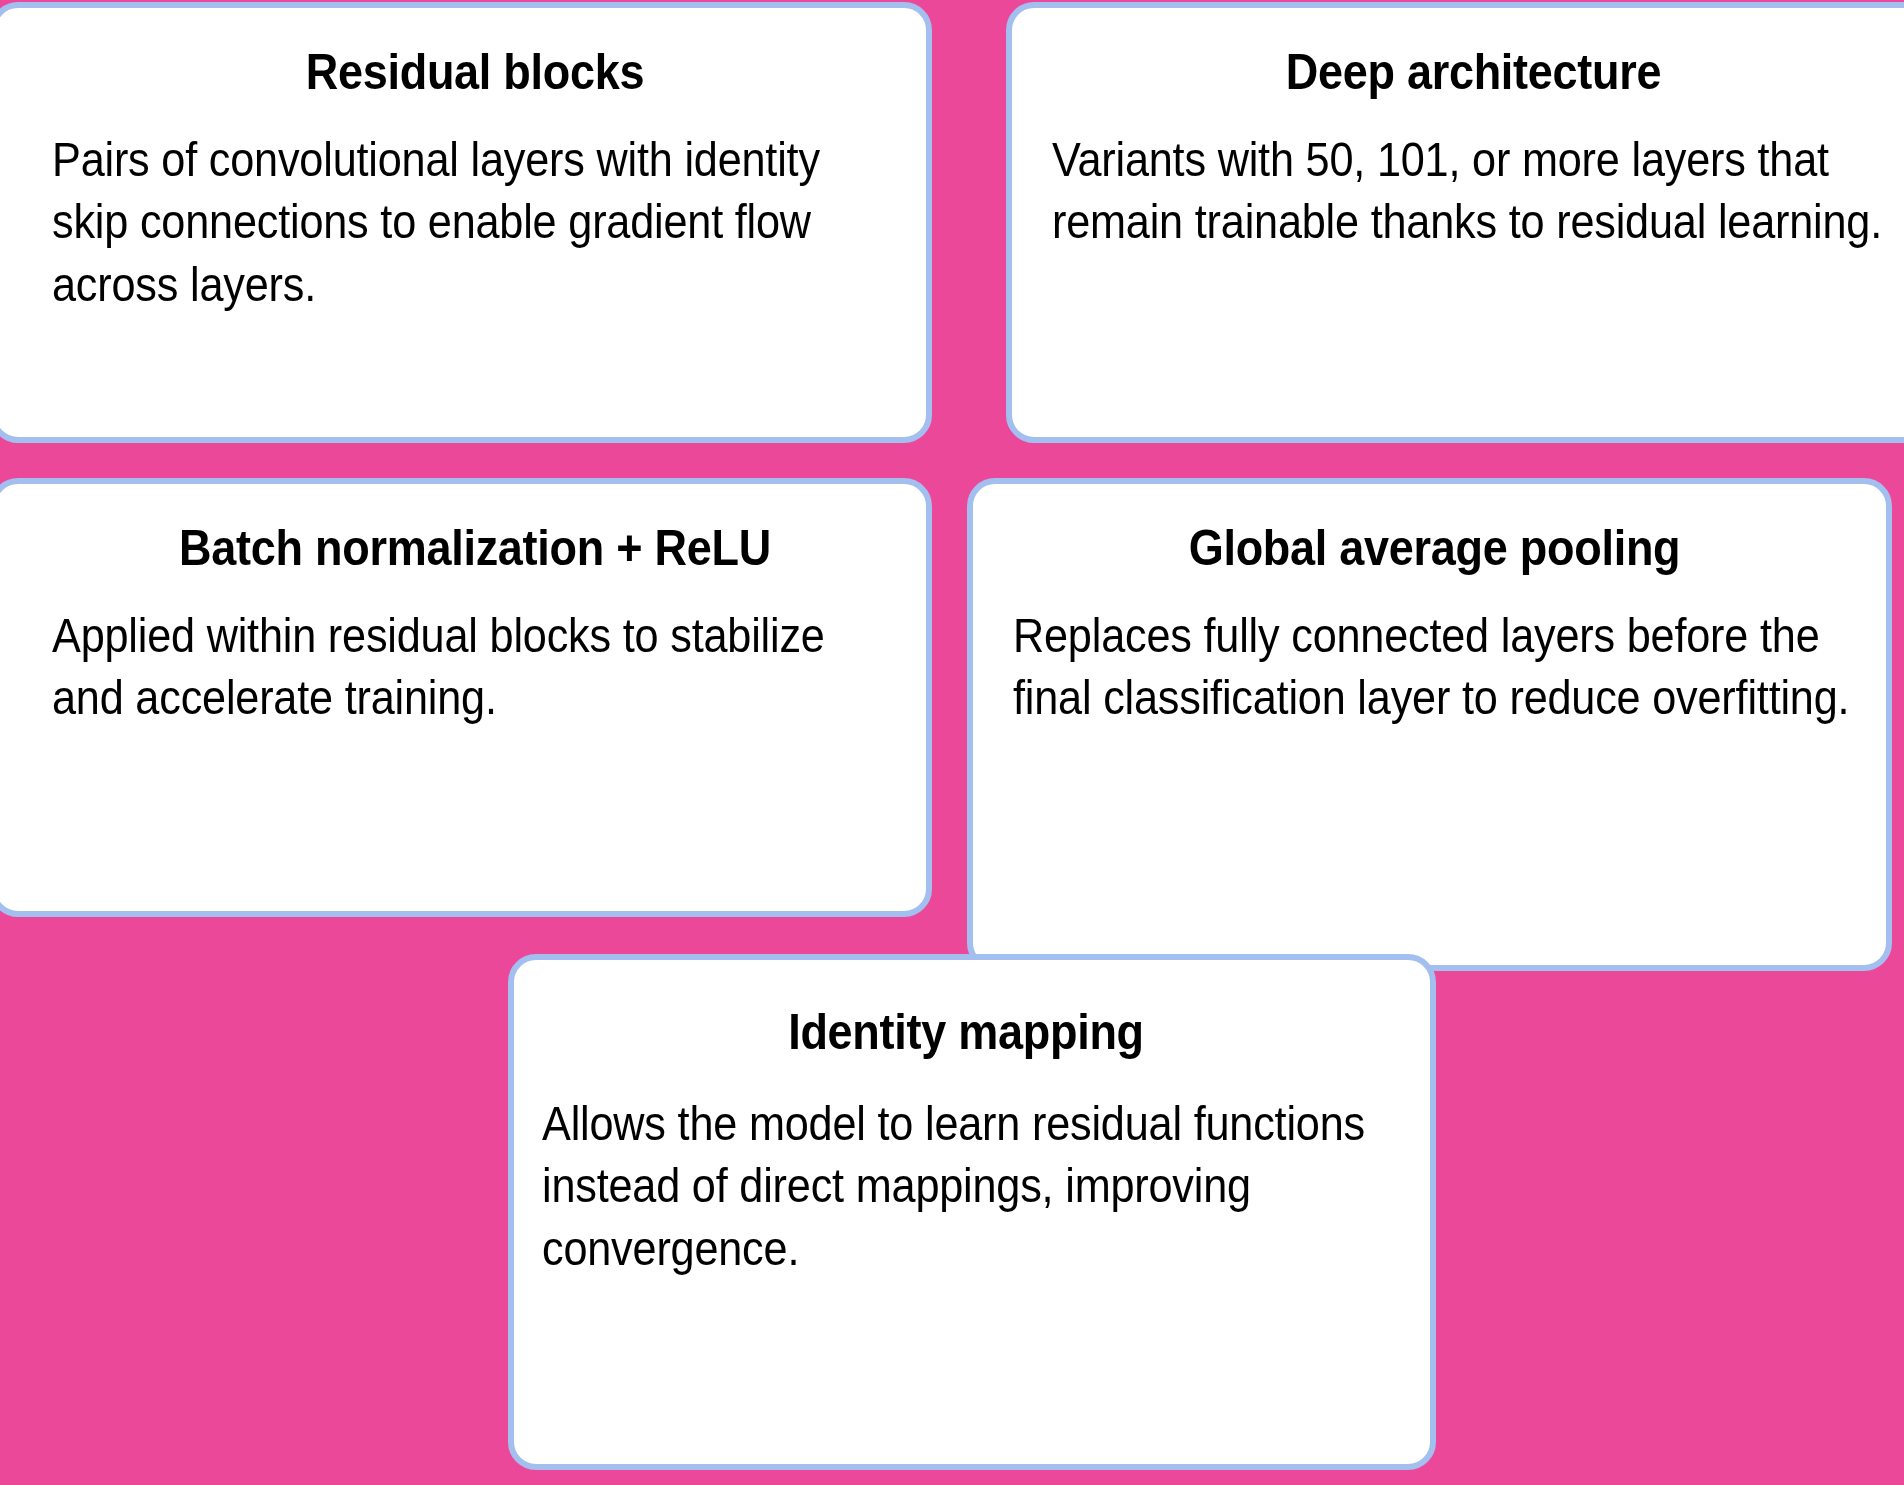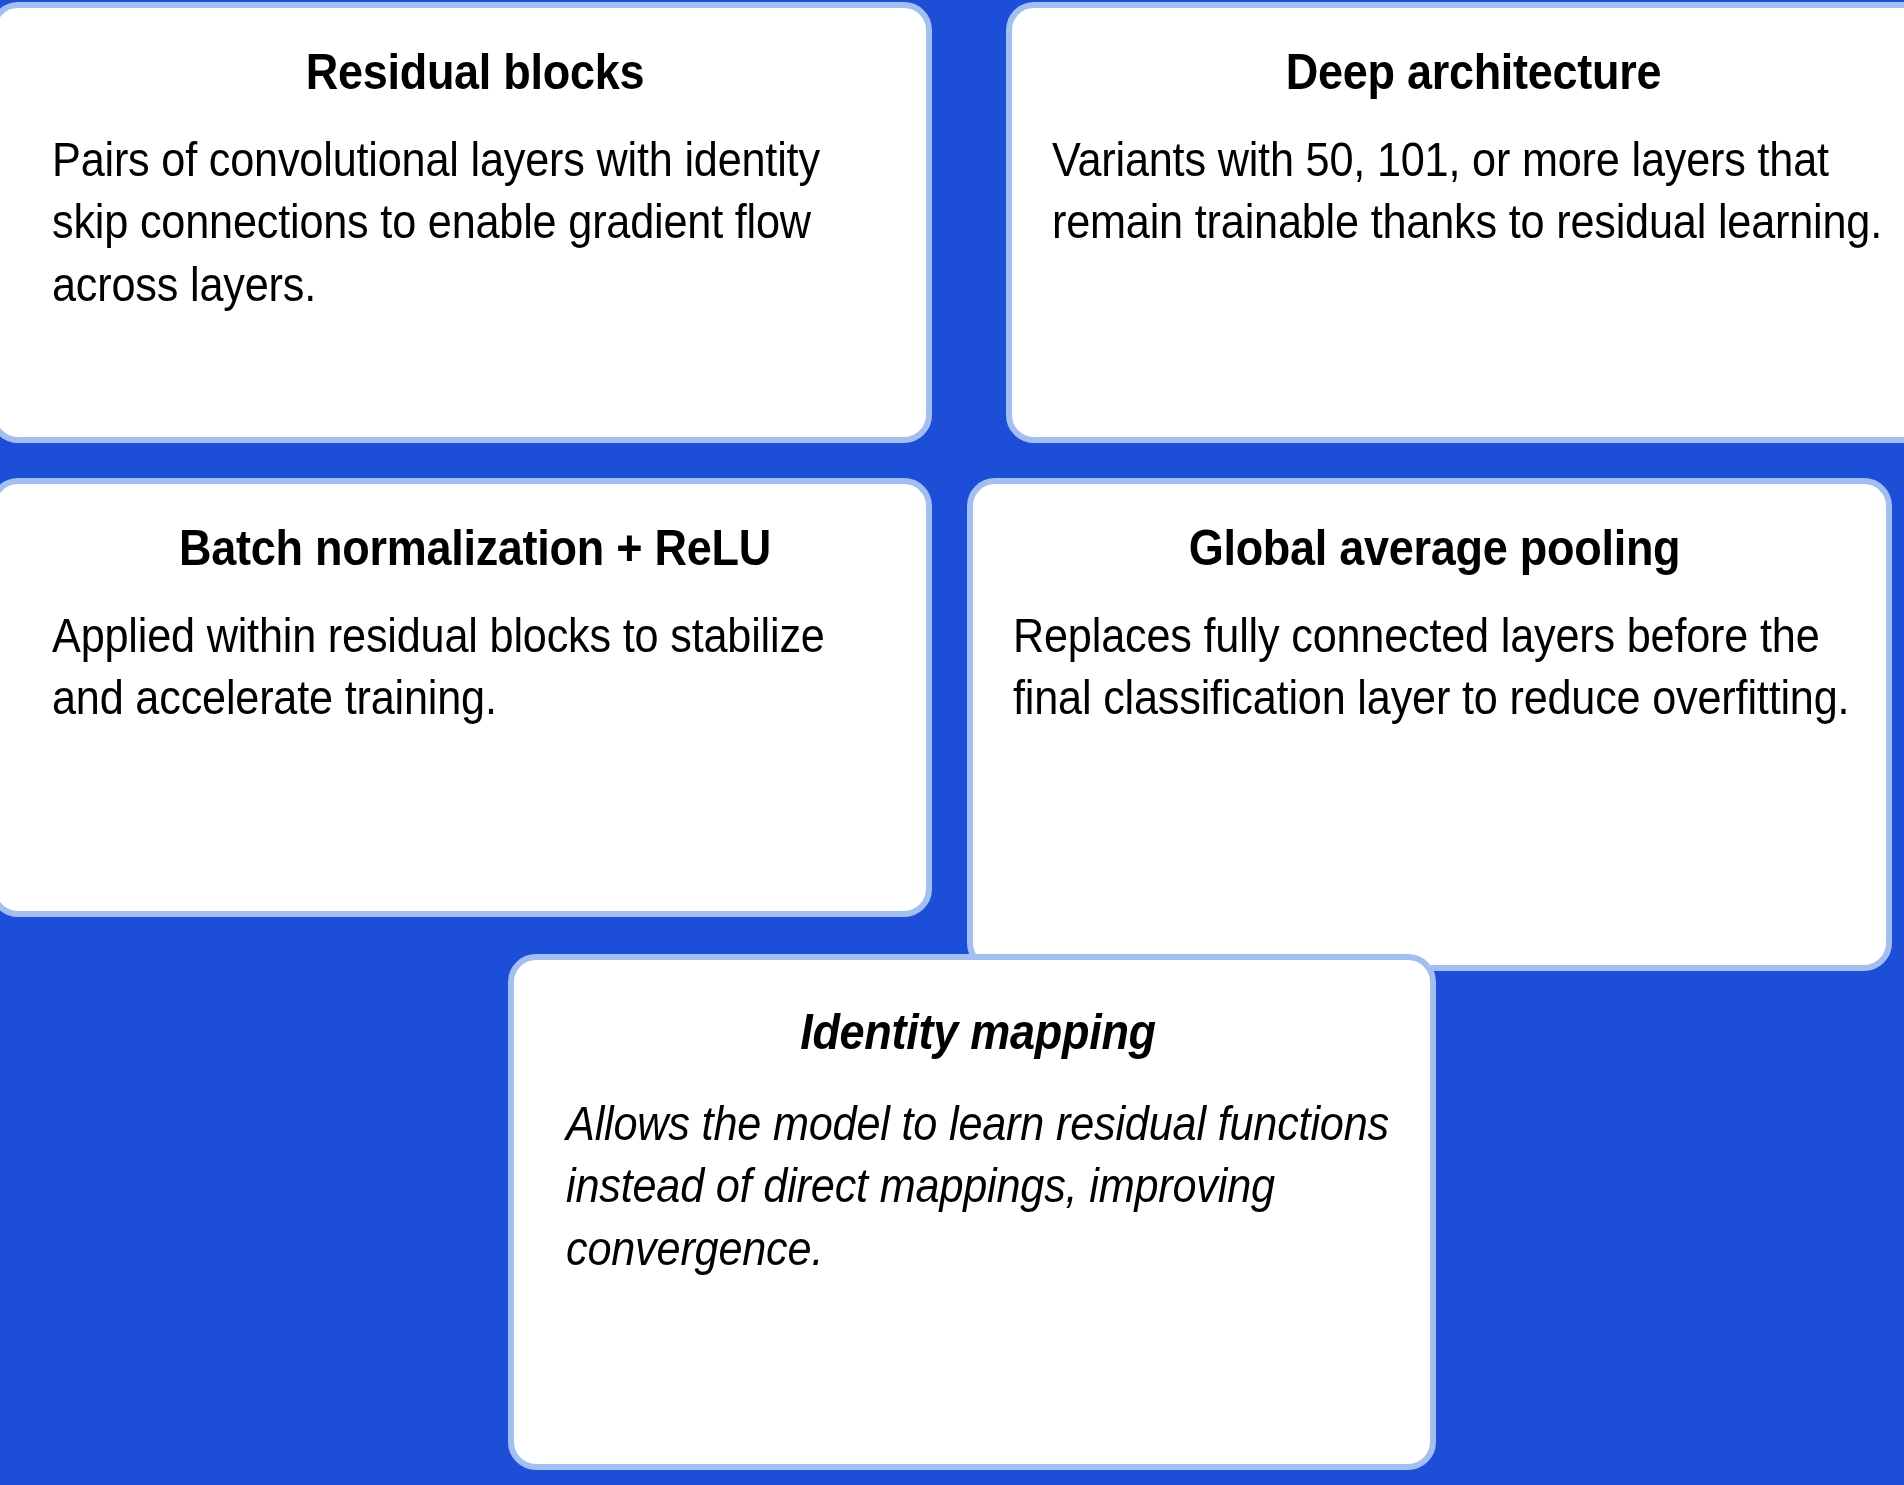--- a/index.html
+++ b/index.html
@@ -11,21 +11,21 @@
     width: 1904px;
     height: 1485px;
     overflow: hidden;
     font-family: "Liberation Sans", "DejaVu Sans", sans-serif;
   }
 
   #canvas {
     position: relative;
     width: 1904px;
     height: 1485px;
-    background: #1d4ed8;
+    background: #ec4899;
   }
 
   .card {
     position: absolute;
     box-sizing: border-box;
     background: #FFFFFF;
     border: 6px solid #A3BFEF;
     border-radius: 28px;
     overflow: hidden;
   }
@@ -80,24 +80,23 @@
   .card--batchnorm-relu .card-inner {
     padding-left: 56px;
     padding-right: 28px;
   }
   .card--deep-architecture .card-inner,
   .card--global-average-pooling .card-inner {
     padding-left: 40px;
     padding-right: 30px;
   }
   .card--identity-mapping .card-inner {
-    padding-left: 52px;
+    padding-left: 28px;
     padding-right: 40px;
     padding-top: 46px;
-    font-style: italic;
   }
 
   .card-title {
     display: block;
     text-align: center;
     font-weight: bold;
     font-size: 50px;
     line-height: 1.06;
     color: #000000;
     letter-spacing: -0.3px;

